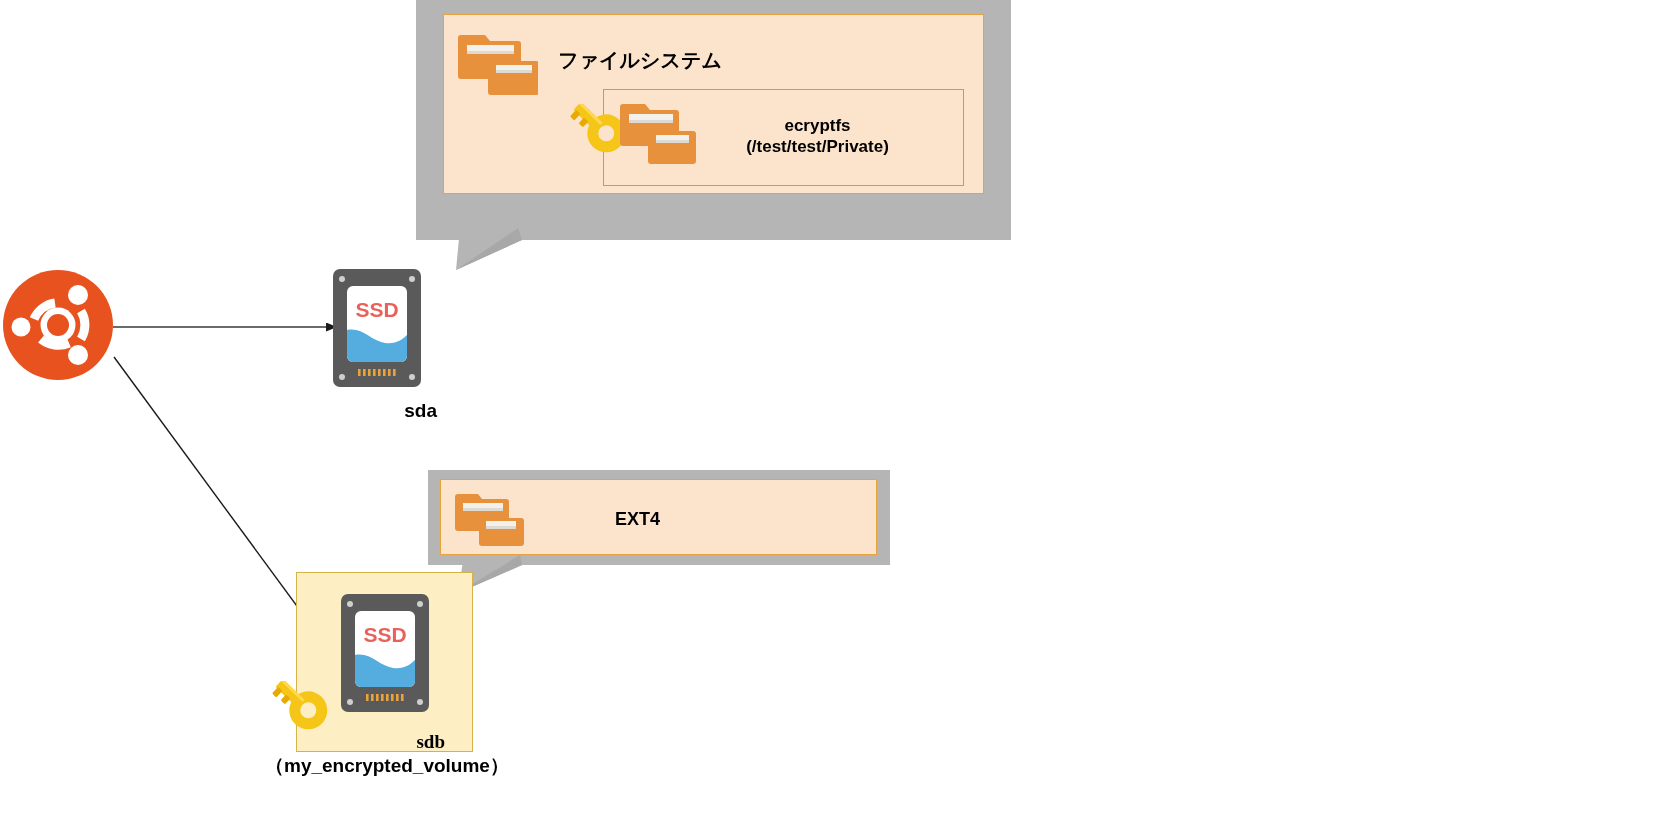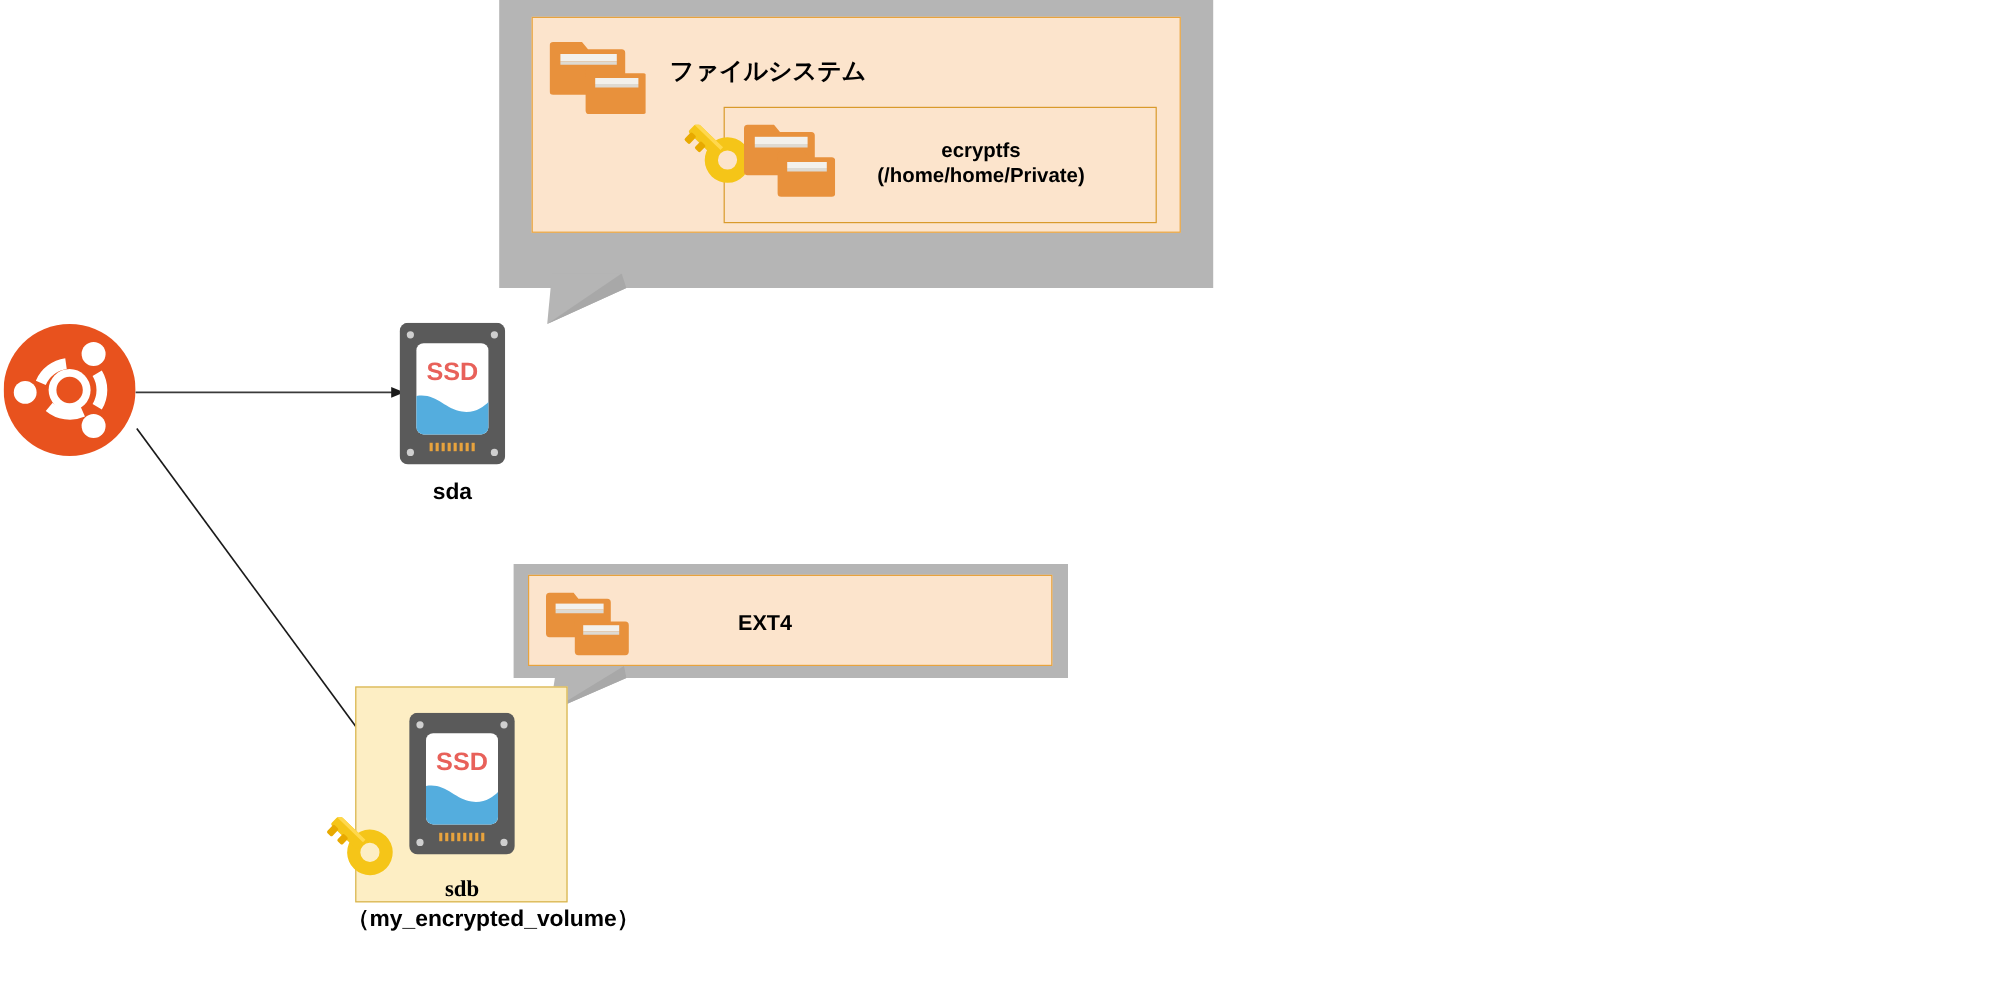--- a/index.html
+++ b/index.html
@@ -43,21 +43,21 @@
     line-height: 1.22;
     white-space: pre-line;
   }
   .tail { position: absolute; }
 
   
   .disk-label {
     position: absolute;
     font-weight: bold;
     color: #000000;
-    text-align: center;
+    text-align: right;
     white-space: nowrap;
   }
 
   
   .volume-region {
     position: absolute;
     background: #fdeec4;
     border: 1px solid #d6b24a;
   }
 
@@ -116,21 +116,21 @@
       <path d="M9 25 h44 v3 h-44 z" fill="#dedad2"></path>
     </g>
     <g>
       <path d="M31 31 h19 l4 5 h19 a3 3 0 0 1 3 3 v27 a3 3 0 0 1 -3 3 h-42 a3 3 0 0 1 -3 -3 v-32 a3 3 0 0 1 3 -3 z" fill="#E8913C"></path>
       <rect x="36" y="40" width="33" height="5" fill="#f3f1ec"></rect>
       <path d="M36 45 h33 v3 h-33 z" fill="#dedad2"></path>
     </g>
   </svg>
 
   <div class="callout-label" style="left:700px; top:116px; width:235px; font-size:17px;">ecryptfs
-(/home/home/Private)</div>
+(/test/test/Private)</div>
 
   <svg class="abs" style="left:3px; top:269px; width:110px; height:112px;" viewBox="0 0 110 112">
     <circle cx="55" cy="56" r="55" fill="#E8521E"></circle>
     <g fill="#ffffff">
       <circle cx="55" cy="56" r="17.5"></circle>
     </g>
     <g fill="#E8521E">
       <circle cx="55" cy="56" r="11"></circle>
     </g>
 
@@ -235,15 +235,15 @@
       <circle cx="44" cy="26" r="8" fill="#FDEEC4"></circle>
       <rect x="4" y="21" width="30" height="11" rx="2" fill="#F5C518"></rect>
       <rect x="6" y="30" width="6" height="9" rx="1.5" fill="#E8A900"></rect>
       <rect x="17" y="30" width="6" height="8" rx="1.5" fill="#E8A900"></rect>
       <path d="M4 21 h30 v3 h-30 z" fill="#FFD84D"></path>
     </g>
   </svg>
 
   <div class="disk-label" style="left:325px; top:731px; width:120px; font-size:19px;font-family:Liberation Serif, serif;">sdb</div>
 
-  <div class="disk-label" style="left:265px; top:753px; width:240px; font-size:19px;margin-left:24px;">（my_encrypted_volume）</div>
+  <div class="disk-label" style="left:265px; top:753px; width:240px; font-size:19px;">（my_encrypted_volume）</div>
 
 </div>
 
 </body></html>

